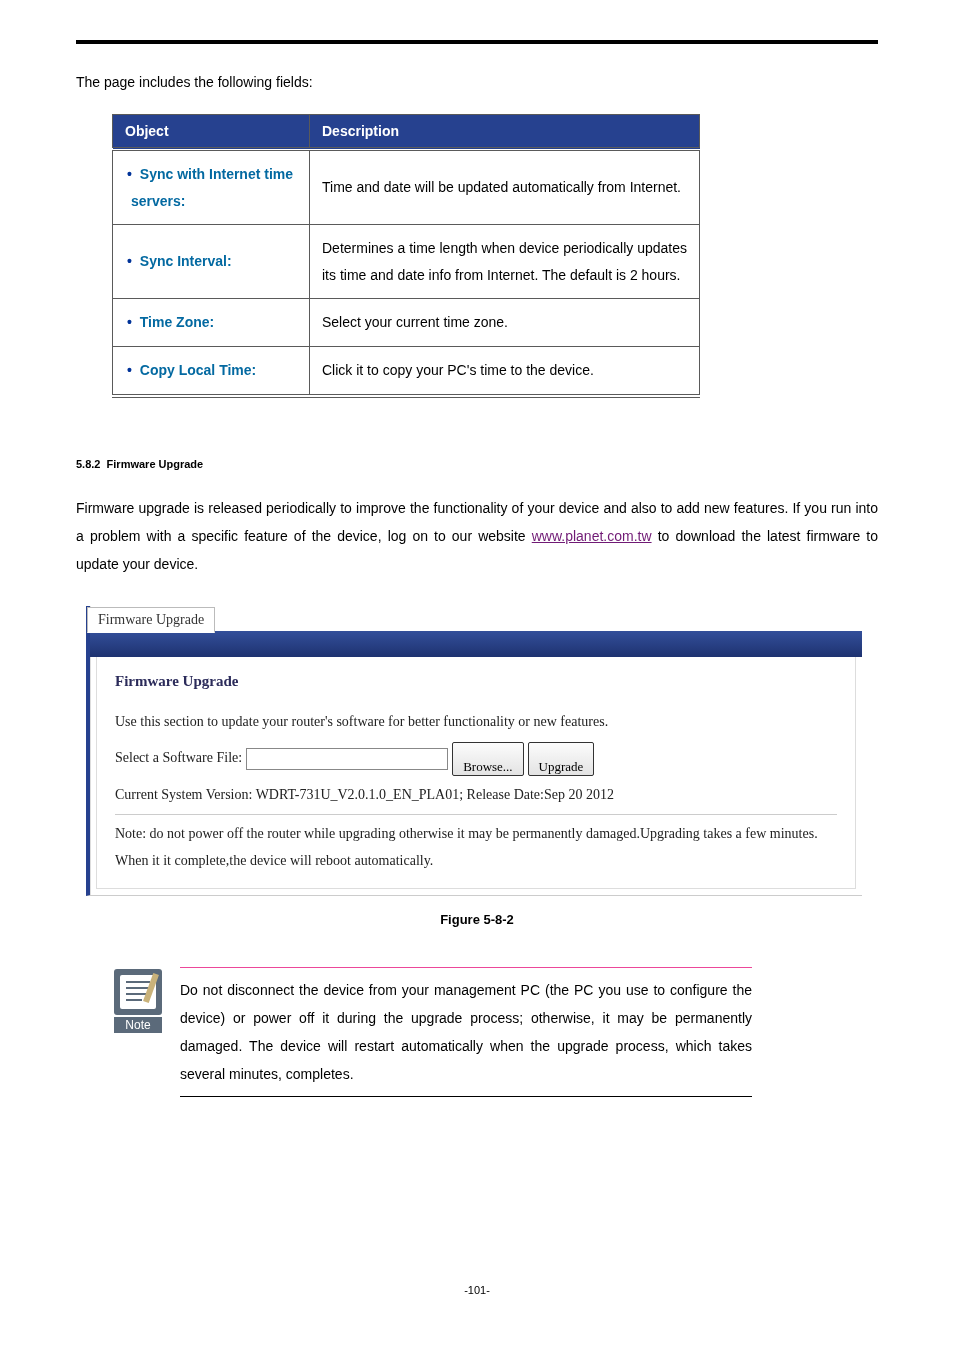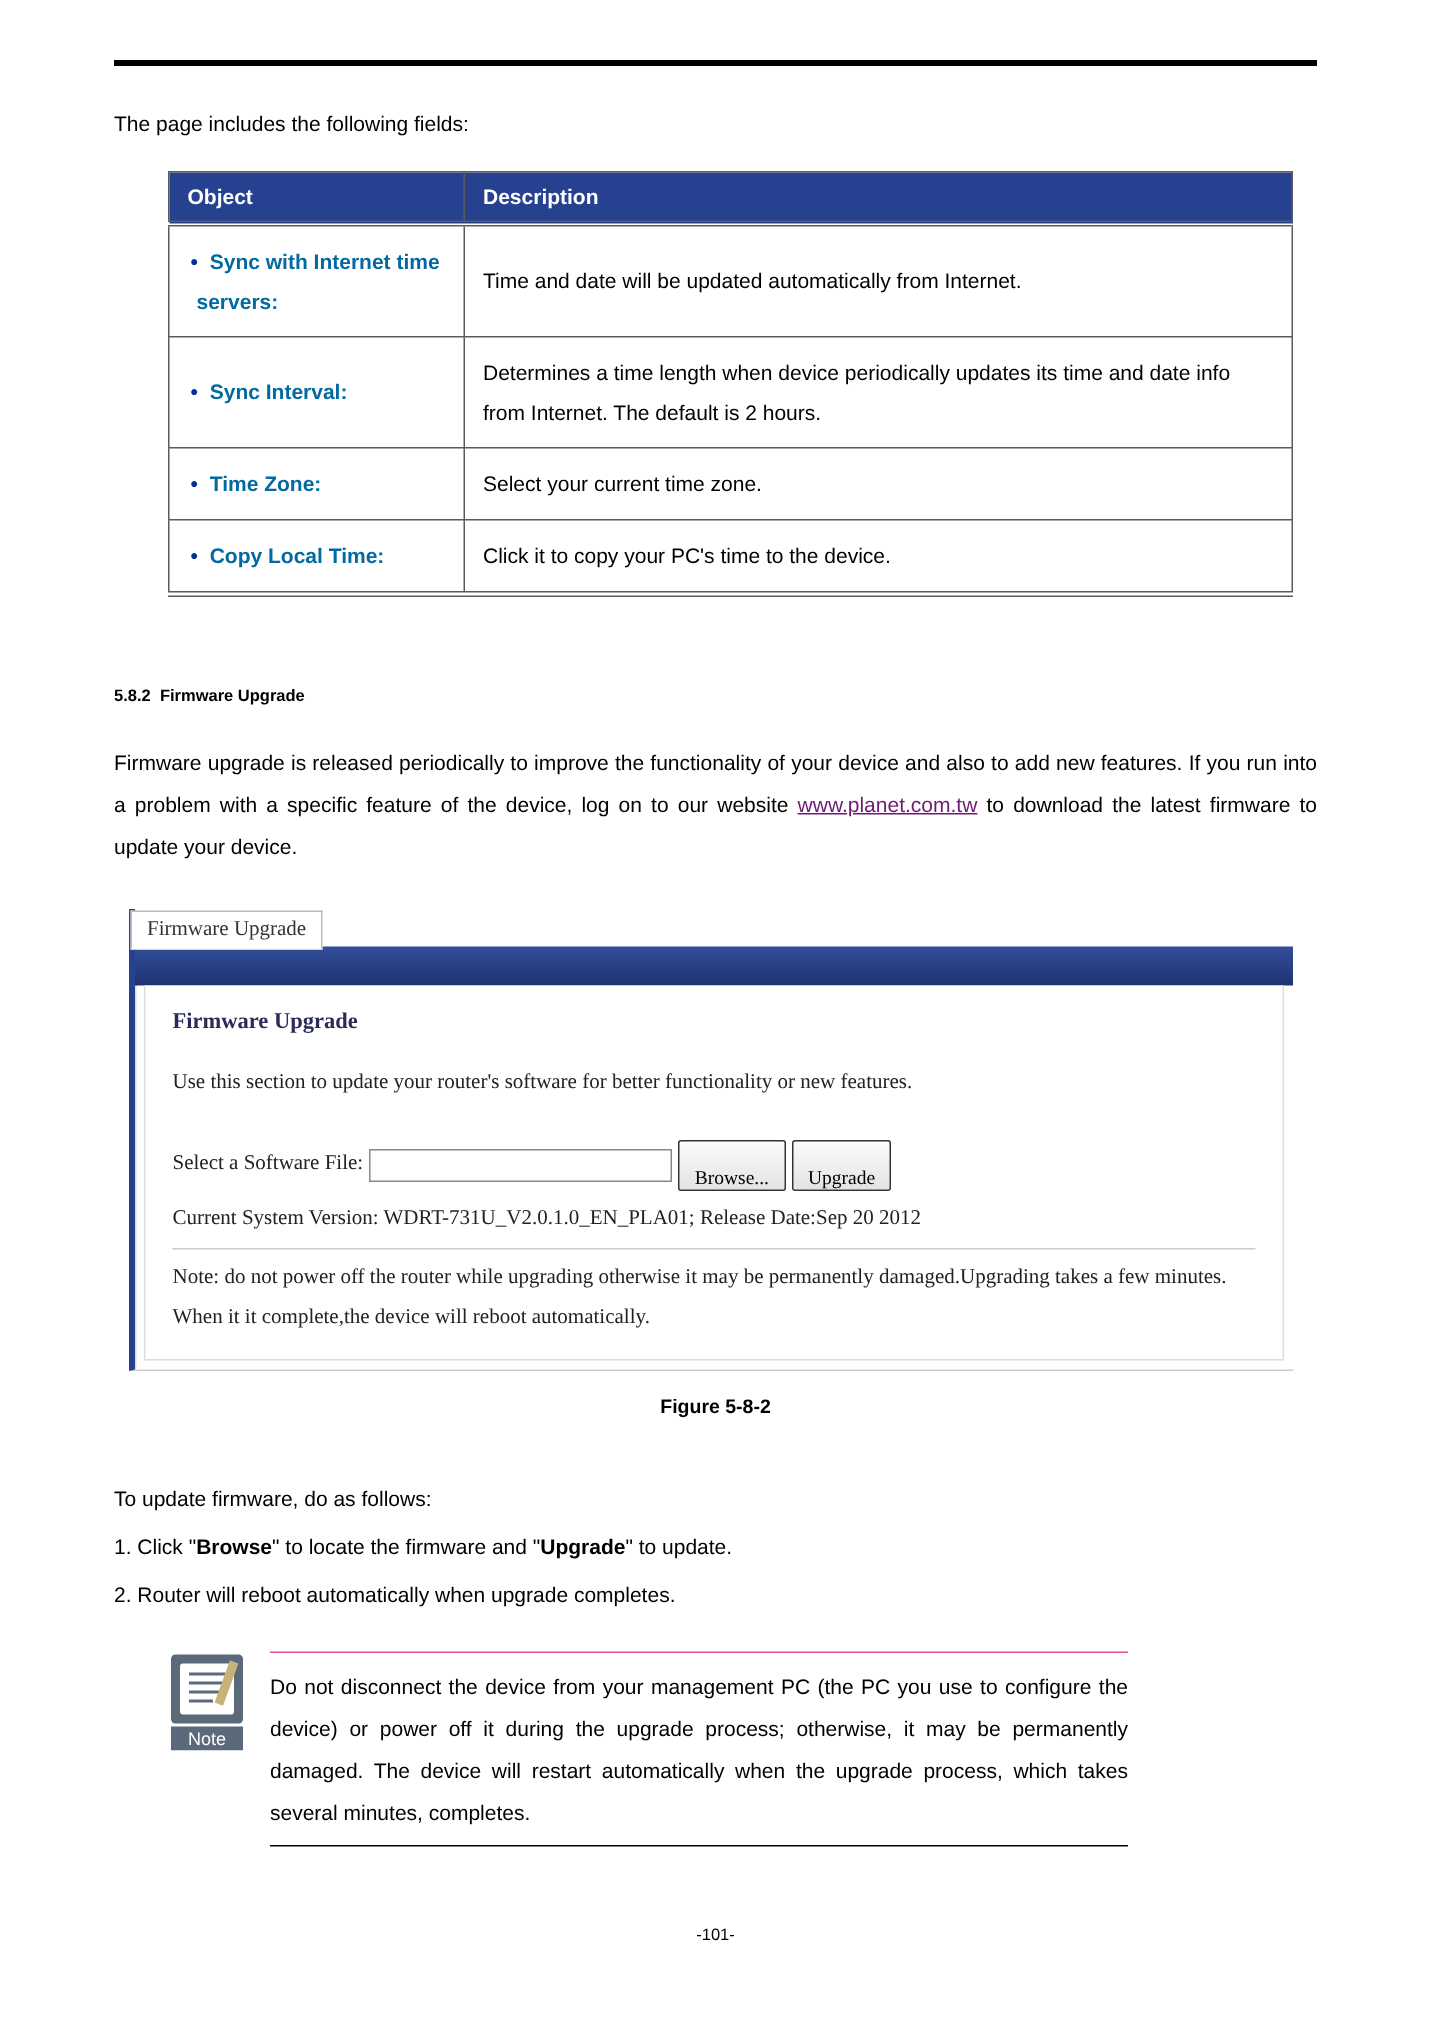--- a/index.html
+++ b/index.html
@@ -17,21 +17,21 @@
   .top-rule {
     border-top: 4px solid #000;
     margin-bottom: 24px;
   }
   .body-text {
     font-size: 14px;
     line-height: 2.0;
   }
   .fields-table {
     border-collapse: collapse;
-    width: 750px;
+    width: 588px;
     margin: 18px 0 0 36px;
   }
   .fields-table th {
     background: #26418f;
     color: #fff;
     font-weight: bold;
     text-align: left;
     font-size: 14px;
     padding: 8px 12px;
     border: 1px solid #5a5a5a;
@@ -229,42 +229,35 @@
     <span>Firmware upgrade is released periodically to improve the functionality of your device and also to add new features. If you run into a problem with a specific feature of the device, log on to our website </span><a class="link" href="#">www.planet.com.tw</a><span> to download the latest firmware to update your device.</span>
   </p>
 
   <div class="screenshot-wrap">
     <div class="shot-outer">
       <span class="shot-tab">Firmware Upgrade</span>
       <div class="shot-bar"></div>
       <div class="shot-body">
         <div class="shot-title">Firmware Upgrade</div>
         <div>Use this section to update your router's software for better functionality or new features.</div>
-        <div class="file-row" style="margin-top:24px;">
+        <div class="file-row" style="margin-top:6px;">
           <span>Select a Software File:</span>
           <span class="file-input"></span>
           <button class="shot-btn">Browse...</button>
           <button class="shot-btn">Upgrade</button>
         </div>
         <div style="margin-top:6px;">Current System Version: WDRT-731U_V2.0.1.0_EN_PLA01; Release Date:Sep 20 2012</div>
         <hr class="inner">
         <div>Note: do not power off the router while upgrading otherwise it may be permanently damaged.Upgrading takes a few minutes. When it it complete,the device will reboot automatically.</div>
       </div>
     </div>
   </div>
 
   <div class="fig-caption">Figure 5-8-2</div>
 
-  <div class="steps">
-    <p>To update firmware, do as follows:</p>
-    <p>
-      <span>1. Click "</span><b>Browse</b><span>" to locate the firmware and "</span><b>Upgrade</b><span>" to update.</span>
-    </p>
-    <p>2. Router will reboot automatically when upgrade completes.</p>
-  </div>
 
   <div class="note-block">
     <div class="note-icon">
       <svg viewBox="0 0 52 66">
         <rect x="2" y="2" width="48" height="46" rx="3" fill="#5b6a7a"></rect>
         <rect x="8" y="8" width="36" height="34" rx="2" fill="#fff"></rect>
         <line x1="14" y1="15" x2="38" y2="15" stroke="#5b6a7a" stroke-width="2"></line>
         <line x1="14" y1="21" x2="38" y2="21" stroke="#5b6a7a" stroke-width="2"></line>
         <line x1="14" y1="27" x2="38" y2="27" stroke="#5b6a7a" stroke-width="2"></line>
         <line x1="14" y1="33" x2="30" y2="33" stroke="#5b6a7a" stroke-width="2"></line>

